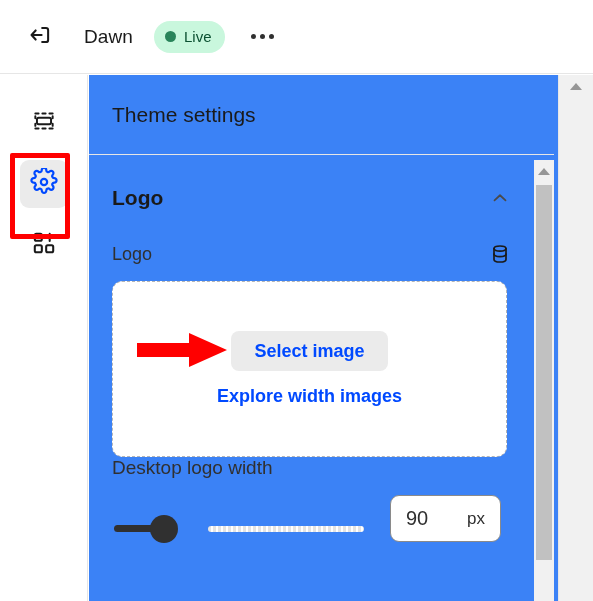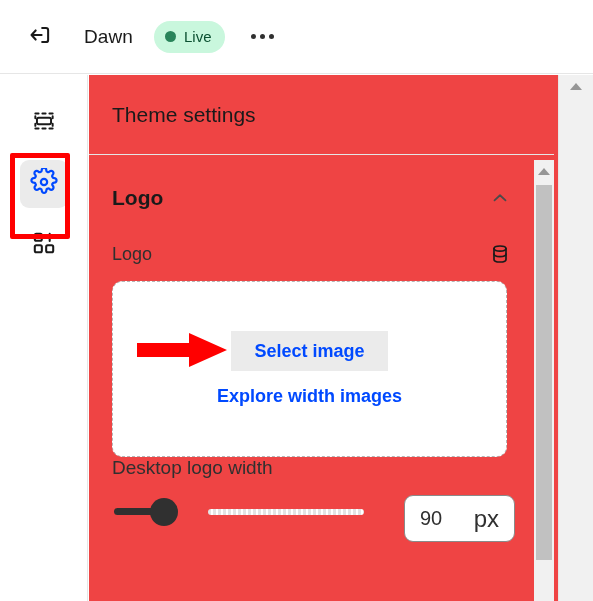--- a/index.html
+++ b/index.html
@@ -106,21 +106,21 @@
     border-radius: 2px;
     pointer-events: none;
     z-index: 40;
   }
 
   
   .panel {
     position: absolute;
     left: 89px; top: 75px;
     width: 504px; height: 526px;
-    background: #ef4444;
+    background: #3b82f6;
     overflow: hidden;
   }
   .panel-header {
     height: 80px;
     display: flex; align-items: center;
     padding-left: 23px;
     border-bottom: 1px solid #e6e6e6;
     width: 465px;
   }
   .panel-title {
@@ -178,21 +178,21 @@
     background: #ffffff;
     display: flex;
     flex-direction: column;
     align-items: center;
     justify-content: center;
     gap: 15px;
   }
   .select-image-btn {
     background: #ebebeb;
     border: none;
-    border-radius: 0;
+    border-radius: 8px;
     padding: 11px 23px;
     font-family: "Liberation Sans", sans-serif;
     font-size: 18px;
     font-weight: 700;
     color: #0049ff;
     cursor: pointer;
     line-height: 1;
   }
   .explore-link {
     font-size: 18px;
@@ -212,23 +212,23 @@
   }
 
   
   .slider-label {
     font-size: 19px;
     color: #303030;
   }
   .slider-row {
     margin-top: 16px;
     display: flex;
-    align-items: flex-start;
+    align-items: flex-end;
     justify-content: space-between;
-    padding-right: 20px;
+    padding-right: 34px;
   }
   .slider-wrap {
     position: relative;
     width: 256px;
     height: 30px;
     display: flex;
     align-items: center;
   }
   .slider-filled {
     position: absolute;
@@ -266,21 +266,21 @@
     align-items: center;
     padding: 0 15px;
     cursor: text;
   }
   .num-value {
     font-size: 20px;
     color: #303030;
     flex: 1;
   }
   .num-suffix {
-    font-size: 24px;
+    font-size: 17px;
     color: #303030;
   }
 
   
   .scrollbar {
     position: absolute;
     background: #f1f1f1;
   }
   .sb-outer {
     left: 558px; top: 75px;

